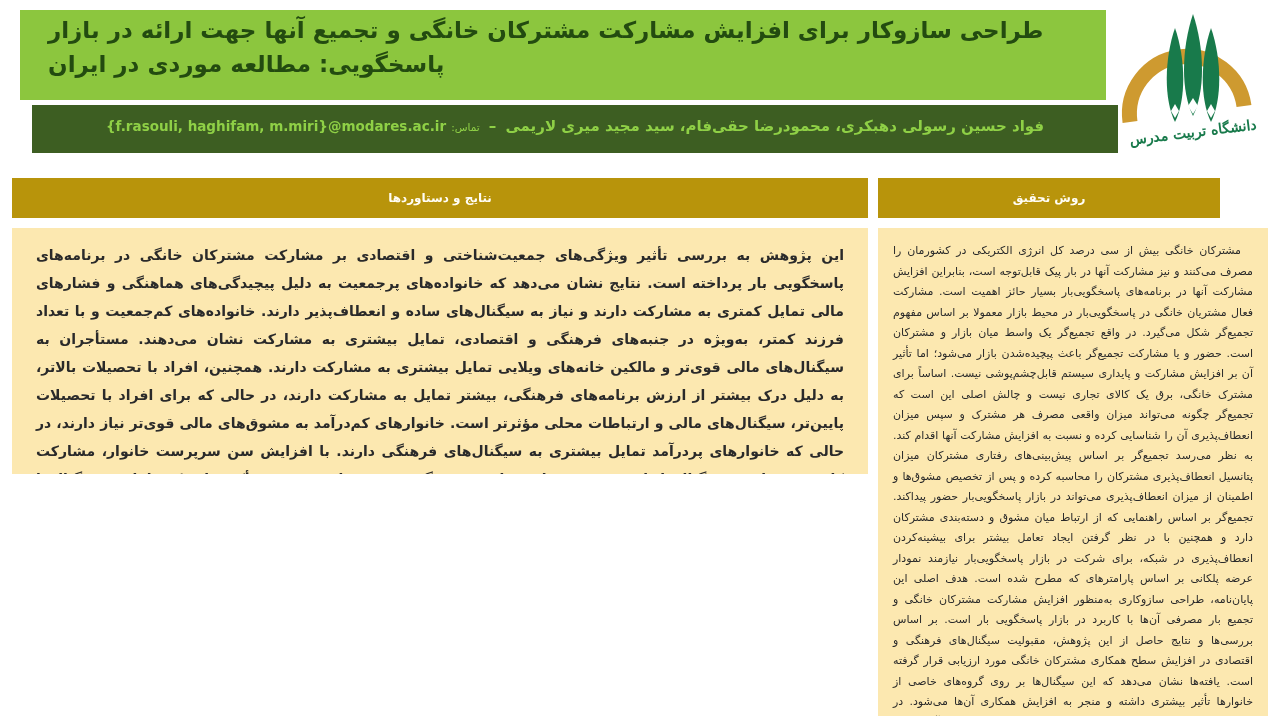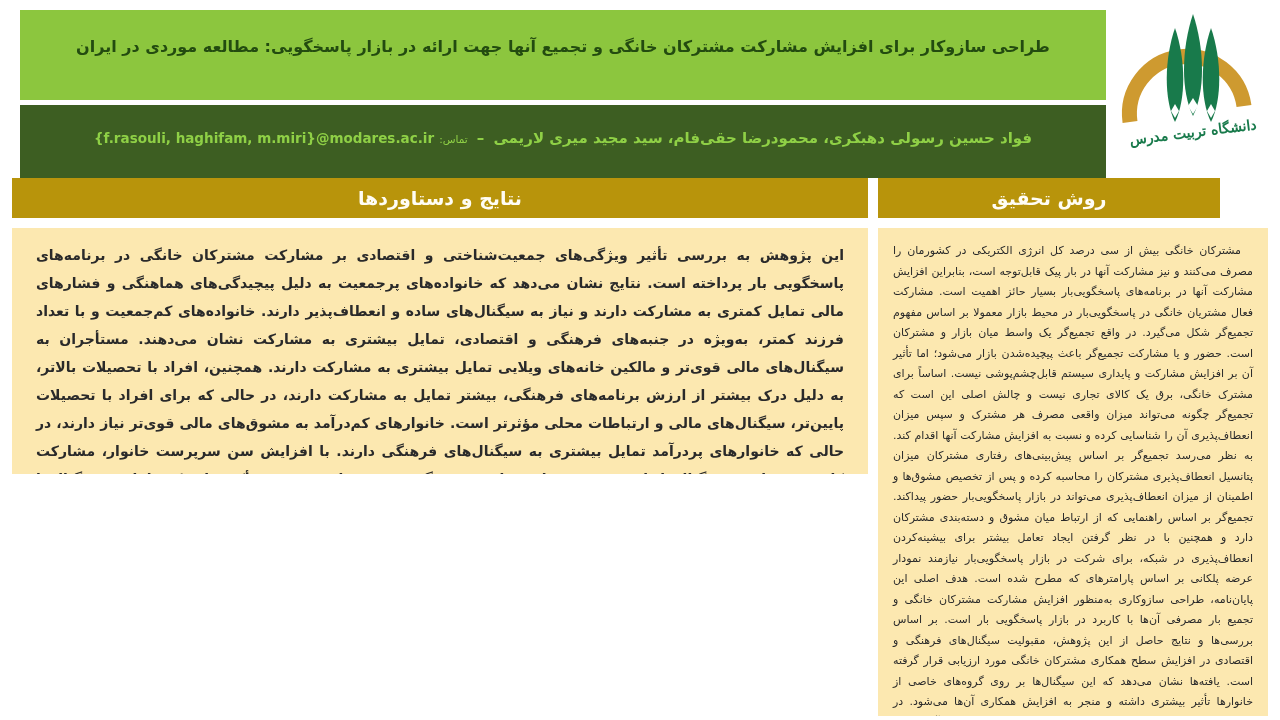--- a/index.html
+++ b/index.html
@@ -15,42 +15,42 @@
     --logo-gold:#CE9A30;
   }
   *{margin:0;padding:0;box-sizing:border-box;}
   html,body{width:1280px;height:720px;background:#FFFFFF;overflow:hidden;
     font-family:"DejaVu Sans", sans-serif;}
   .abs{position:absolute;}
 
   .band-title{left:20px;top:10px;width:1086px;height:90px;
     background:var(--title-band-bg);display:flex;align-items:center;justify-content:center;
     padding:0 28px 16px 28px;}
-  .band-title .txt{color:var(--title-text);font-weight:bold;font-size:16px;
-    text-align:right;direction:rtl;line-height:1.5;}
+  .band-title .txt{color:var(--title-text);font-weight:bold;font-size:23px;
+    text-align:left;direction:rtl;line-height:1.5;}
 
-  .band-authors{left:20px;top:105px;width:1086px;height:73px;
+  .band-authors{left:32px;top:105px;width:1086px;height:48px;
     background:var(--authors-band-bg);display:flex;align-items:center;justify-content:center;
     padding:0 30px 8px 30px;}
   .band-authors .line{direction:rtl;color:var(--authors-text);white-space:nowrap;}
   .band-authors .names{font-weight:bold;font-size:15px;}
   .band-authors .sep{font-weight:bold;font-size:15px;margin:0 4px;}
   .band-authors .contact-label{font-size:10.5px;}
   .band-authors .email{font-weight:bold;font-size:13.5px;direction:ltr;unicode-bidi:embed;}
 
   .logo-box{left:1118px;top:2px;width:150px;height:166px;}
   .logo-box svg{display:block;}
   .logo-caption{position:absolute;left:0;right:0;top:122px;text-align:center;
     color:var(--logo-green);font-weight:bold;font-size:14px;
     transform:rotate(-7deg);letter-spacing:-1px;direction:rtl;
     font-family:"DejaVu Serif", serif;}
 
   .sec-header{height:40px;background:var(--section-header-bg);
     display:flex;align-items:center;justify-content:center;}
-  .sec-header .txt{color:var(--section-header-text);font-weight:bold;font-size:19px;direction:rtl;}
+  .sec-header .txt{color:var(--section-header-text);font-weight:bold;font-size:12px;direction:rtl;}
   .hdr-left{left:12px;top:178px;width:856px;}
   .hdr-right{left:878px;top:178px;width:342px;}
 
   .content{background:var(--content-bg);direction:rtl;color:var(--body-text);
     text-align:justify;overflow:hidden;}
   .content-left{left:12px;top:228px;width:856px;height:246px;
     padding:13px 24px;font-size:14px;font-weight:bold;line-height:28px;}
   .content-right{left:878px;top:228px;width:390px;height:488px;
     padding:13px 15px;font-size:11px;line-height:20.5px;}
   .content-right p{text-indent:12px;margin:0;text-align:justify;}

